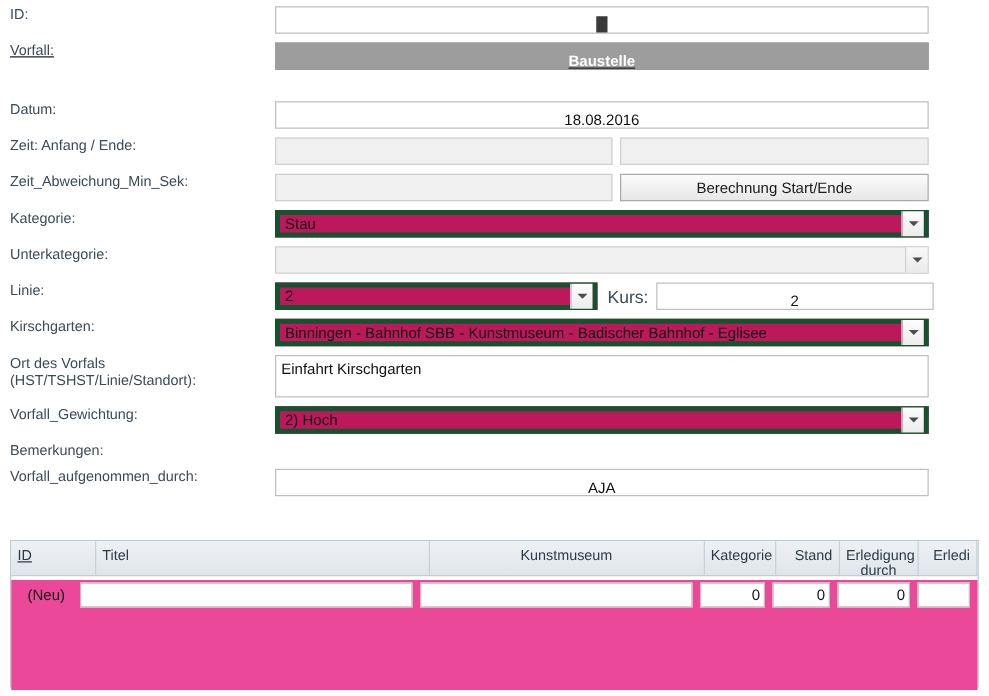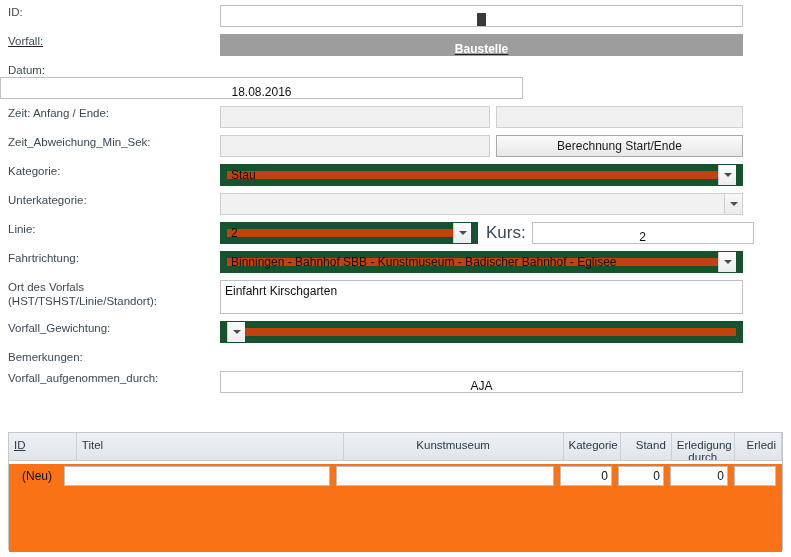--- a/index.html
+++ b/index.html
@@ -63,22 +63,22 @@
     color: #ffffff;
     font-weight: bold;
     border: 1px solid #9d9d9d;
   }
   .tb.disabled {
     background: #f0f0f0;
     border: 1px solid #cfcfcf;
   }
   .combo {
     box-sizing: border-box;
-    border: 7px solid #14532d;
-    background: #c2410c;
+    border: 4px solid #14532d;
+    background: #be185d;
     height: 22px;
     display: flex;
     align-items: center;
     position: relative;
     font-size: 12px;
   }
   .combo .val {
     flex: 1;
     padding: 0 4px;
     line-height: 20px;
@@ -126,21 +126,21 @@
     background: #ffffff;
     padding: 3px 4px;
     font-size: 12px;
     font-family: "Liberation Sans", sans-serif;
     color: #111111;
     resize: none;
     outline: none;
     overflow: hidden;
   }
   .inline-label {
-    font-size: 17px;
+    font-size: 14px;
     color: #3b4a57;
     line-height: 22px;
     padding: 0 6px 0 8px;
   }
   
   .id-caret {
     display: inline-block;
     width: 9px;
     height: 13px;
     background: #3a3a3a;
@@ -207,21 +207,21 @@
   .new-cell {
     text-align: right;
     padding-right: 6px;
     width: 100%;
     font-size: 12px;
     color: #111111;
   }
   .grid-body {
     position: relative;
     height: 88px;
-    background: #f97316;
+    background: #ec4899;
   }
 </style>
 </head>
 <body>
 
 <div id="page">
 
   <div class="form-area">
 
     <div class="row" style="margin-top:5px;">
@@ -233,21 +233,21 @@
       </div>
     </div>
 
     <div class="row" style="margin-top:7px;text-decoration:underline;">
       <div class="label">Vorfall:</div>
       <div class="field-wrap">
         <div class="tb readonly-grey" style="width:523px;">Baustelle</div>
       </div>
     </div>
 
-    <div class="row" style="margin-top:7px;flex-direction:column;">
+    <div class="row" style="margin-top:25px;">
       <div class="label">Datum:</div>
       <div class="field-wrap">
         <div class="tb" style="width:523px;">18.08.2016</div>
       </div>
     </div>
 
     <div class="row" style="margin-top:7px;">
       <div class="label">Zeit: Anfang / Ende:</div>
       <div class="field-wrap">
         <div class="tb disabled" style="width:270px;"></div>
@@ -295,21 +295,21 @@
           <div class="arrow">
               <span class="caret"></span>
             </div>
         </div>
         <div class="inline-label">Kurs:</div>
         <div class="tb" style="width:222px;">2</div>
       </div>
     </div>
 
     <div class="row" style="margin-top:7px;">
-      <div class="label">Fahrtrichtung:</div>
+      <div class="label">Kirschgarten:</div>
       <div class="field-wrap">
         <div class="combo" style="width:523px;">
           <div class="val">Binningen - Bahnhof SBB - Kunstmuseum - Badischer Bahnhof - Eglisee</div>
           <div class="arrow">
               <span class="caret"></span>
             </div>
         </div>
       </div>
     </div>
 
@@ -320,20 +320,21 @@
       </div>
       <div class="field-wrap">
         <div class="ta" style="width:523px;height:34px;">Einfahrt Kirschgarten</div>
       </div>
     </div>
 
     <div class="row" style="margin-top:7px;">
       <div class="label">Vorfall_Gewichtung:</div>
       <div class="field-wrap">
         <div class="combo" style="width:523px;">
+          <div class="val">2) Hoch</div>
           <div class="arrow">
               <span class="caret"></span>
             </div>
         </div>
       </div>
     </div>
 
     <div class="row" style="margin-top:7px;">
       <div class="label">Bemerkungen:</div>
     </div>

